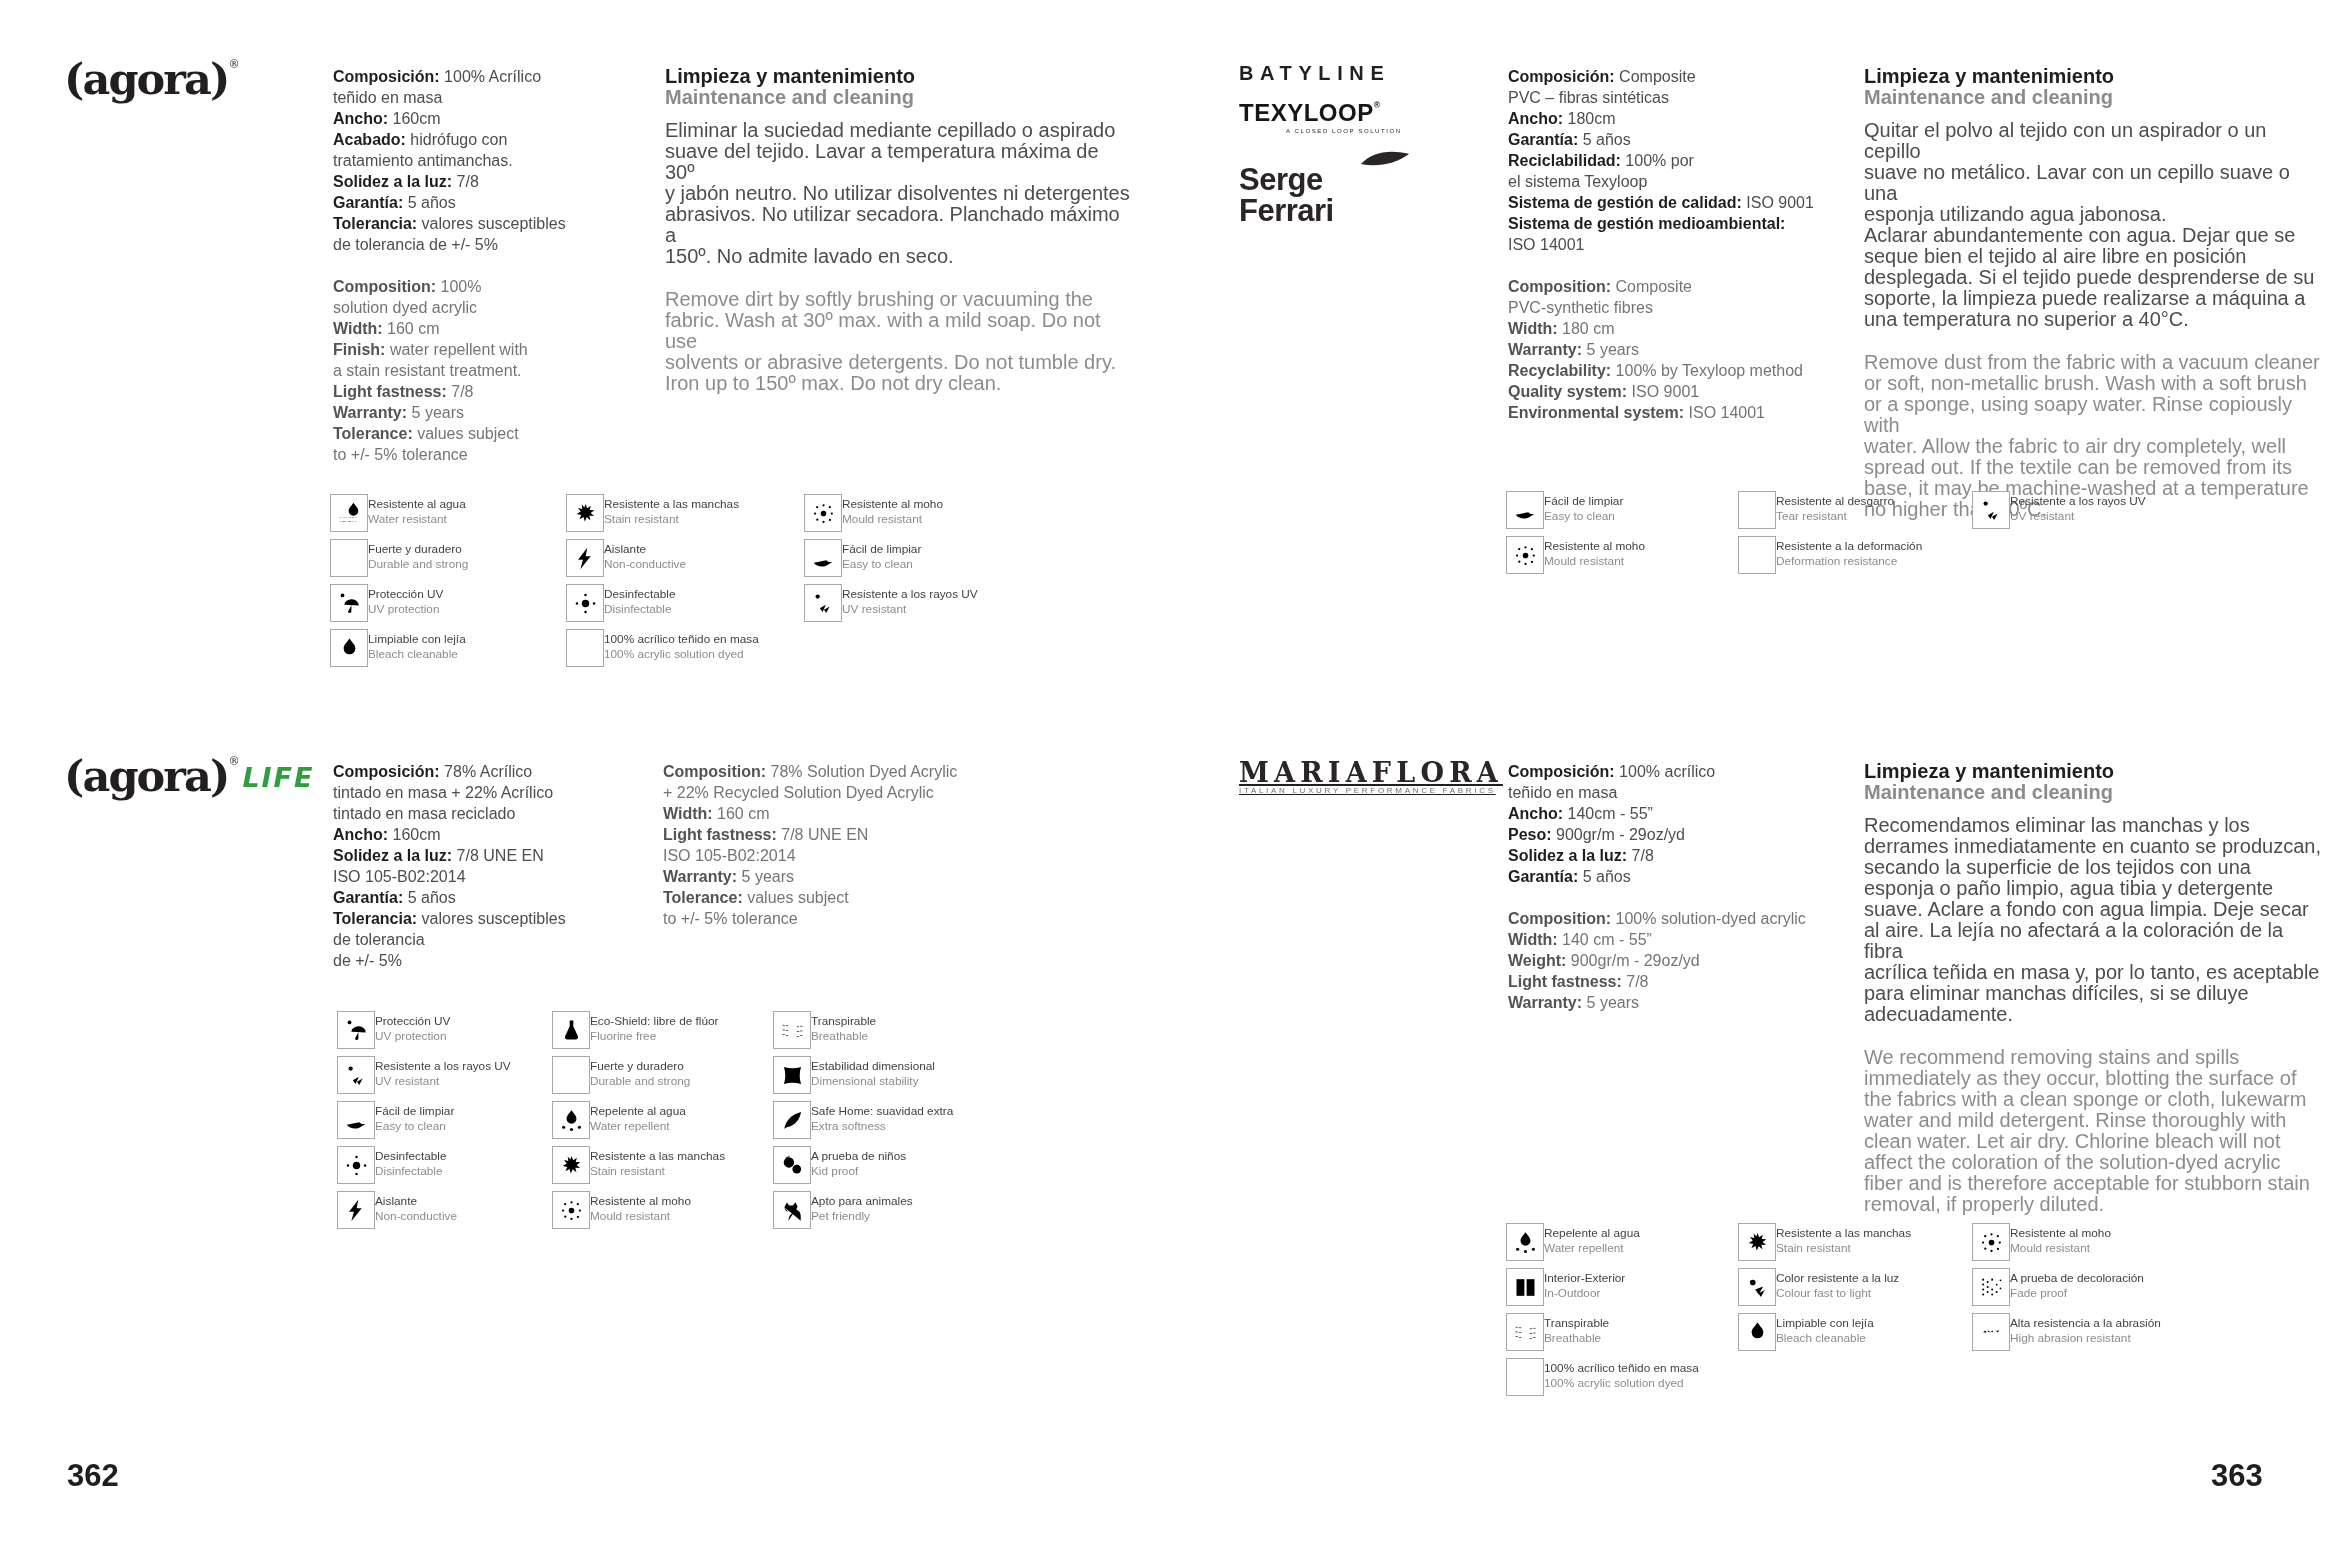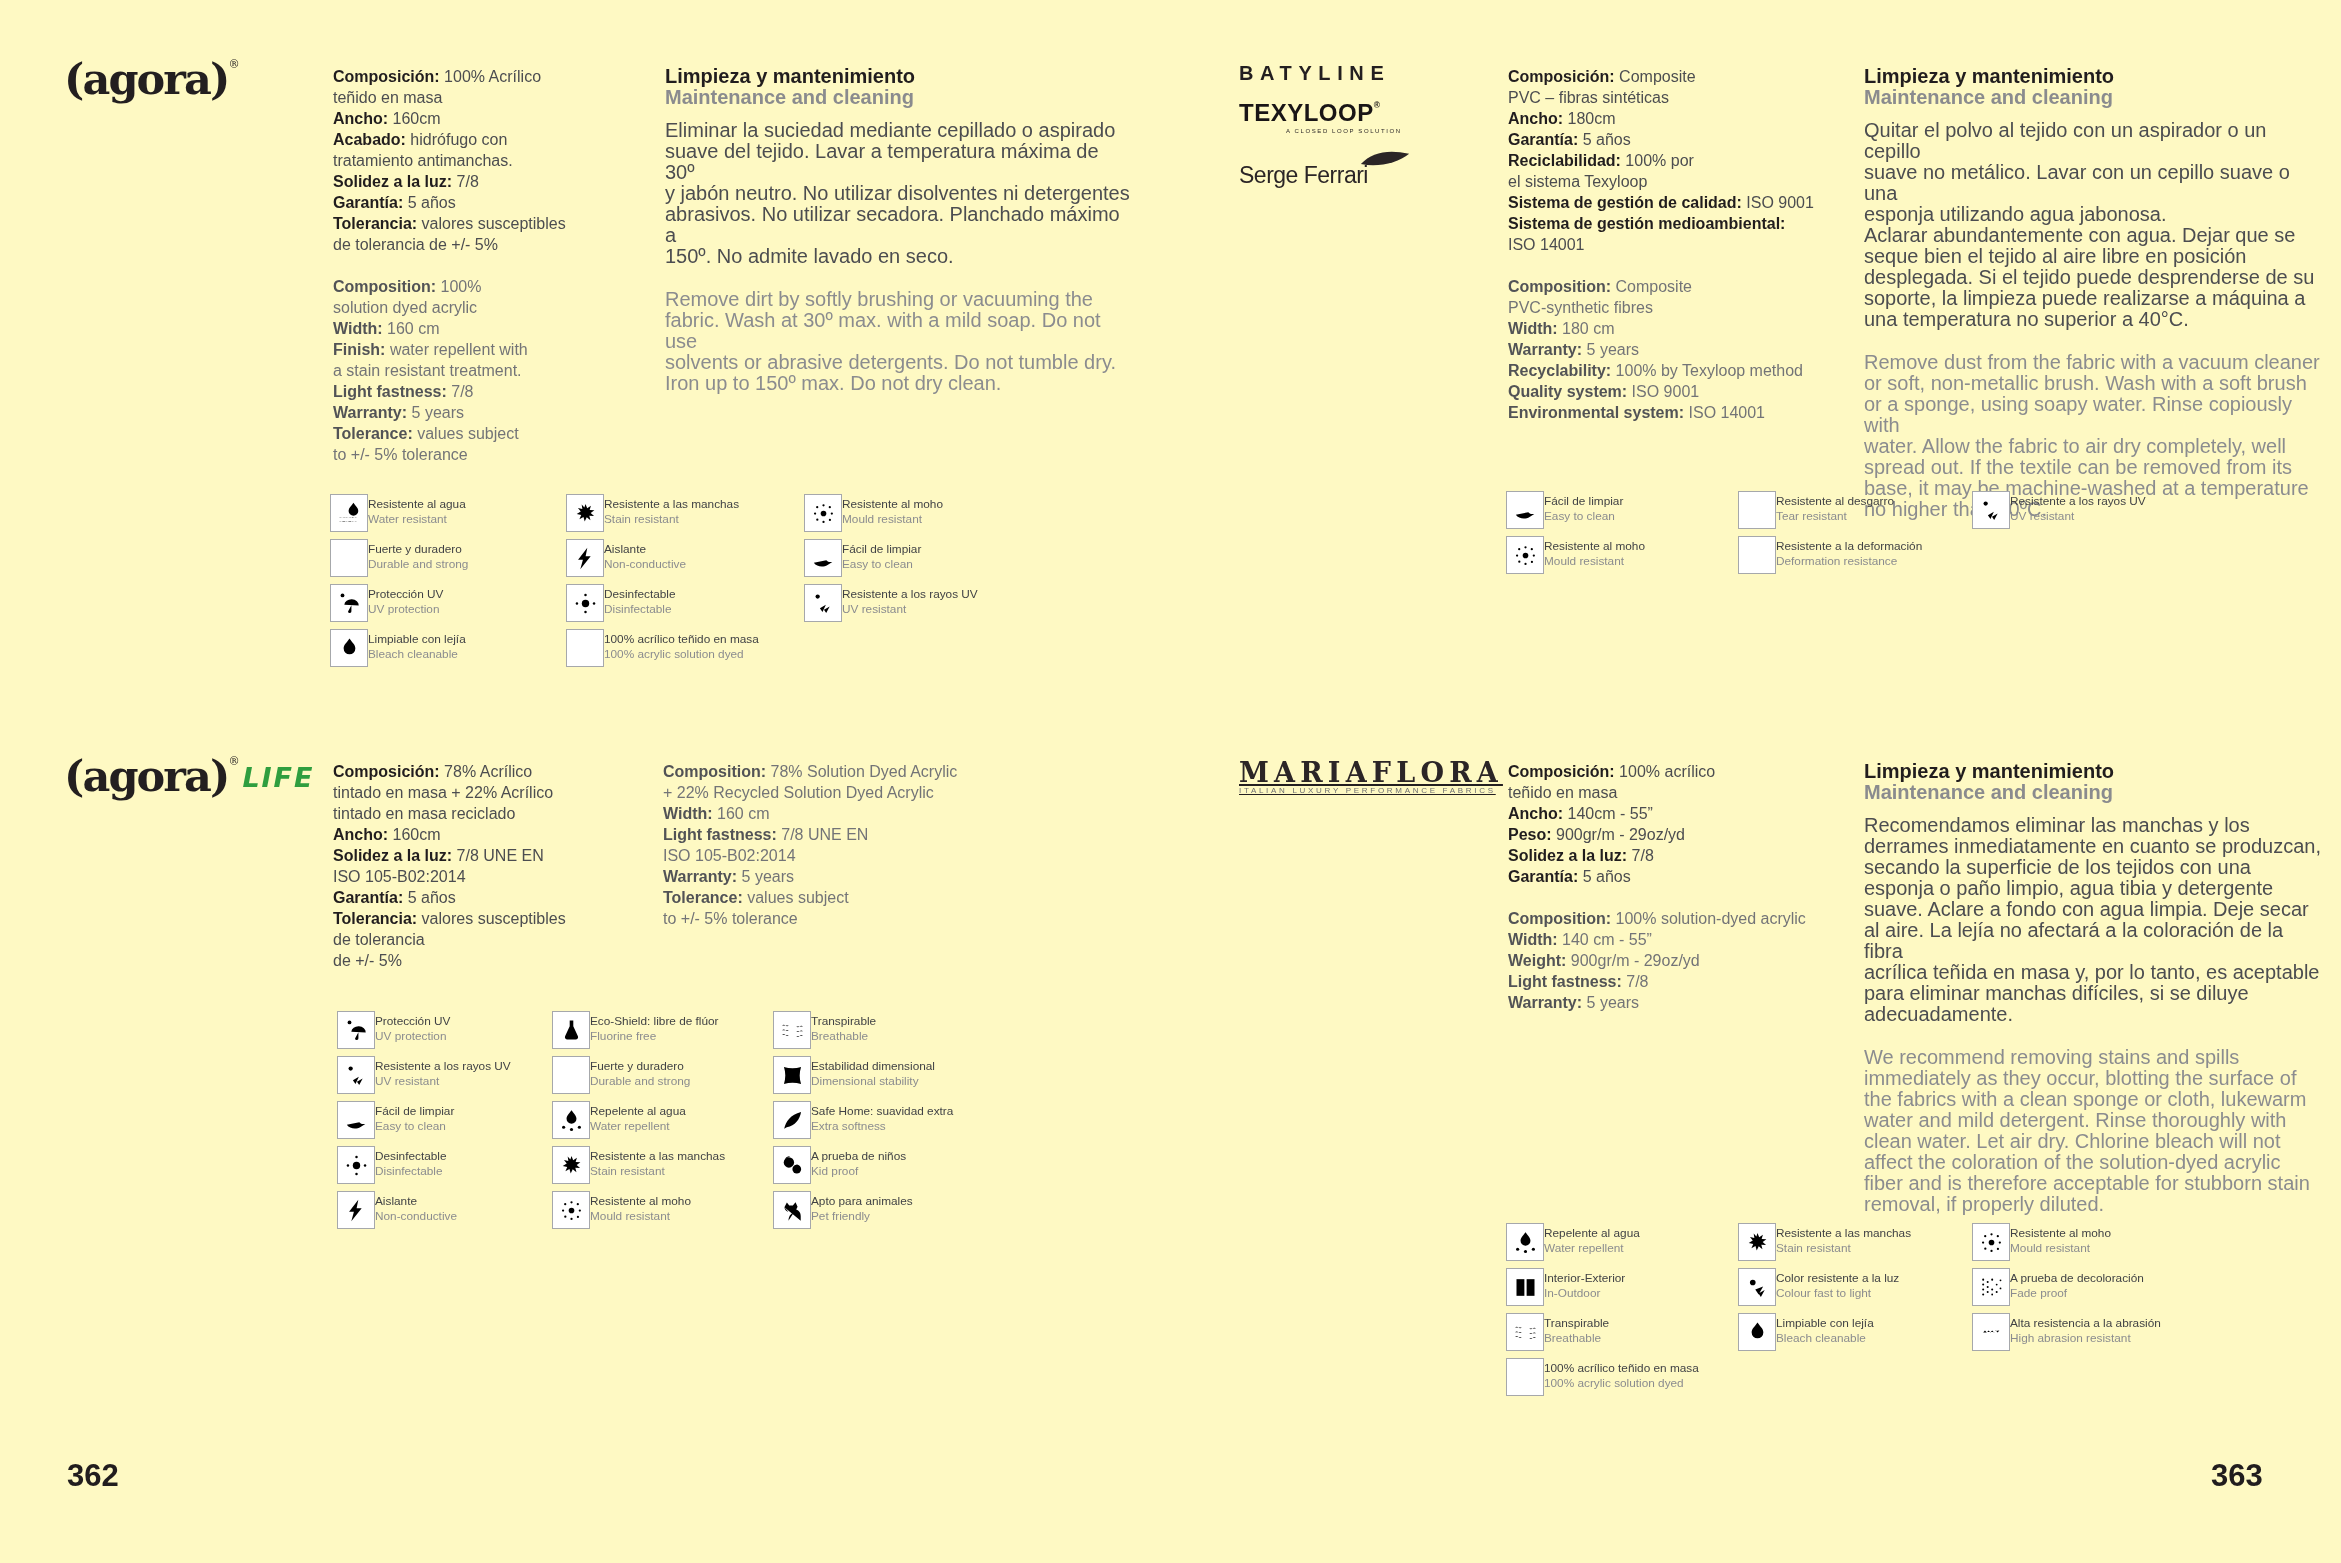--- a/index.html
+++ b/index.html
@@ -1,29 +1,29 @@
 <!DOCTYPE html>
 <html style="font-size:15px"><head>
 <meta charset="utf-8">
 <style>
   html,body{margin:0;padding:0;background:#e8e8e8;}
-  .spread{position:relative;width:2341px;height:1564px;background:#fef9c3;overflow:hidden;
+  .spread{position:relative;width:2341px;height:1564px;background:#ffffff;overflow:hidden;
           font-family:"Liberation Sans",sans-serif;color:#231f20;}
   .abs{position:absolute;}
 
   
   .agora-logo{font-family:"DejaVu Serif",serif;font-weight:700;font-size:43px;letter-spacing:-1.9px;color:#231f20;line-height:1;}
   .agora-logo sup{font-size:11.2px;font-weight:400;vertical-align:26px;letter-spacing:0;}
   .life-word{font-family:"DejaVu Sans",sans-serif;font-style:italic;font-weight:800;font-size:27px;
              letter-spacing:1.9px;color:#2f9e3f;margin-left:2.8px;vertical-align:3.7px;}
   .batyline-logo{font-size:20px;font-weight:600;letter-spacing:6.6px;color:#231f20;}
   .texyloop-logo{font-size:24px;font-weight:800;letter-spacing:0.5px;color:#191516;line-height:1;}
   .texyloop-logo sup{font-size:8.4px;vertical-align:13px;}
   .texyloop-tag{font-size:6px;letter-spacing:1.6px;color:#2a2627;margin-top:2.8px;margin-left:47px;white-space:nowrap;}
-  .serge-logo{font-size:23px;font-weight:400;letter-spacing:-0.5px;color:#2b2526;line-height:1;}
+  .serge-logo{font-size:31px;font-weight:700;letter-spacing:-0.5px;color:#2b2526;line-height:1;}
   .serge-leaf{position:absolute;right:1.9px;top:-16px;width:52px;height:19px;}
   .maria-logo{font-family:"DejaVu Serif",serif;font-size:27px;font-weight:600;letter-spacing:5.2px;color:#2b2526;line-height:1;white-space:nowrap;}
   .maria-sub{font-size:8px;letter-spacing:2.7px;color:#6d6e71;margin-top:0;white-space:nowrap;}
 
   
   .spec{font-size:16px;line-height:21px;}
   .spec .b{font-weight:700;}
   .spec-es{color:#4c4d50;}
   .spec-es .b{color:#211d1e;}
   .spec-en{color:#737477;margin-top:21px;}

